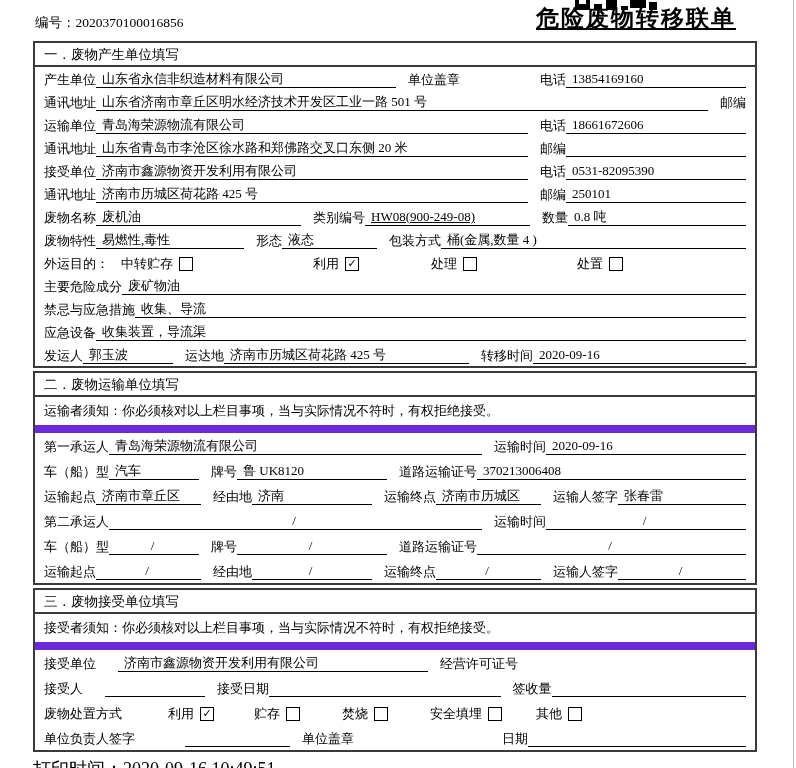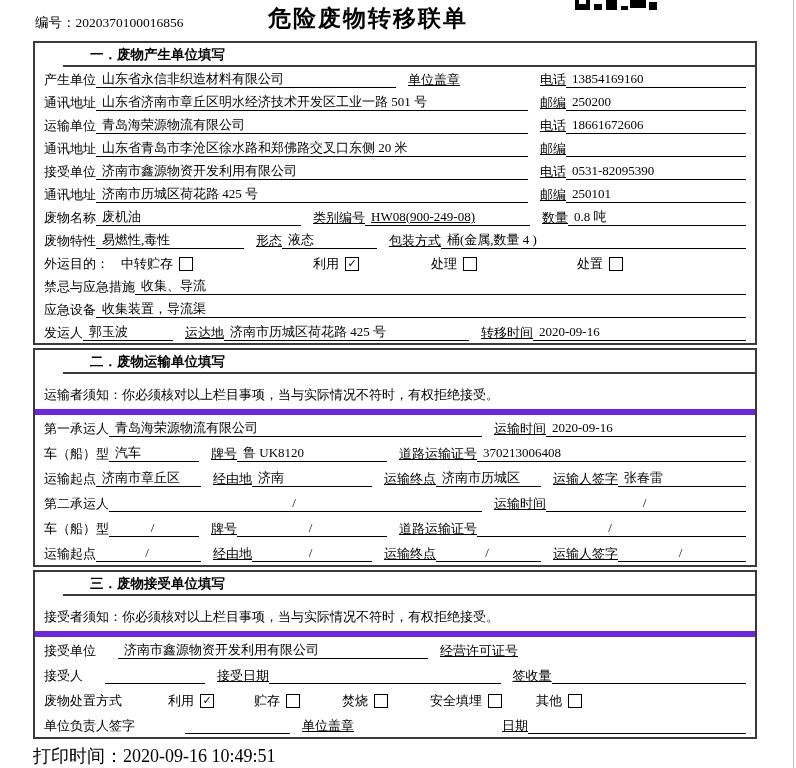--- a/index.html
+++ b/index.html
@@ -5,42 +5,42 @@
   html,body{margin:0;padding:0;}
   body{
     width:796px;height:768px;background:#ffffff;color:#000;
     font-family:"Liberation Serif","DejaVu Serif",serif;
     font-size:13px;position:relative;overflow:hidden;
   }
   .page-edge{position:absolute;top:0;bottom:0;right:2px;width:1px;background:#bdbdbd;}
   
   .hdr{position:relative;height:41px;}
   .doc-no{position:absolute;left:35px;top:14px;font-size:13.5px;white-space:nowrap;}
-  .doc-title{position:absolute;left:0;right:60px;top:3px;text-align:center;
-    font-size:23px;font-weight:bold;letter-spacing:2px;}
+  .doc-title{position:absolute;left:0;right:60px;top:3px;text-align:right;
+    font-size:23px;font-weight:bold;letter-spacing:2px;text-decoration:underline;}
   .qr{position:absolute;left:575px;top:0;width:82px;height:10px;}
   .qr div{position:absolute;background:#000;}
   .q1{left:0;top:0;width:15px;height:10px;}
   .q1i{left:4px!important;top:0;width:7px;height:4px;background:#fff!important;}
   .q2{left:19px;top:4px;width:8px;height:6px;}
   .q3{left:31px;top:0;width:11px;height:10px;}
   .q4{left:46px;top:6px;width:7px;height:4px;}
   .q5{left:55px;top:0;width:16px;height:8px;}
   .q6{left:74px;top:2px;width:8px;height:8px;}
   
   .sec{margin:0 0 3px 33px;width:724px;box-sizing:border-box;
     border:2px solid #3a3a3a;background:#fff;}
-  .h{font-weight:bold;font-size:13.5px;line-height:17px;
-    padding:3px 27px 2px;border-bottom:2px solid #3a3a3a;margin-left:28px;}
-  .notice{padding:12px 9px 6px;line-height:17px;border-bottom:6px solid #6d28d9;}
+  .h{font-weight:normal;font-size:13.5px;line-height:17px;
+    padding:3px 9px 2px;border-bottom:2px solid #3a3a3a;}
+  .notice{padding:5px 9px 6px;line-height:17px;border-bottom:8px solid #6d28d9;}
   .row{display:flex;align-items:flex-end;height:23px;box-sizing:border-box;
     padding:12px 9px 2px;overflow:hidden;}
   .sec2 .row,.sec3 .row{height:25px;padding-bottom:3px;}
   .l{white-space:nowrap;line-height:17px;flex:none;}
-  .row .l:not(:first-child){margin-left:12px;text-decoration:underline;}
+  .row .l:not(:first-child){margin-left:12px;}
   .v{border-bottom:1px solid #000;padding:0 3px 0 6px;white-space:nowrap;
     line-height:17px;overflow:hidden;flex:none;box-sizing:border-box;}
   .sp{flex:1;}
   .f1{flex:1;}
   .f12{flex:1.2;}
   .tc{text-align:center;padding-left:0;}
   .w90{width:90px;}.w95{width:95px;}.w100{width:100px;}.w105{width:105px;}
   .w120{width:120px;}.w130{width:105px;}.w148{width:148px;}.w150{width:150px;}
   .w165{width:165px;text-decoration:underline;}.w180{width:180px;}.w200{width:200px;}.w205{width:205px;}
   .w218{width:218px;}.w240{width:245px;}.w300{width:300px;}.w310{width:310px;}
@@ -79,21 +79,20 @@
     <span class="l">单位盖章</span>
     <span class="sp"></span>
     <span class="l">电话</span>
     <span class="v w180">13854169160</span>
   </div>
 
   <div class="row">
     <span class="l">通讯地址</span>
     <span class="v f1">山东省济南市章丘区明水经济技术开发区工业一路 501 号</span>
     <span class="l">邮编</span>
-    <span class="v w180">250200</span>
   </div>
 
   <div class="row">
     <span class="l">运输单位</span>
     <span class="v f1">青岛海荣源物流有限公司</span>
     <span class="l">电话</span>
     <span class="v w180">18661672606</span>
   </div>
 
   <div class="row">
@@ -148,20 +147,24 @@
     <span class="opt" style="margin-left:72px">
       <span class="l">处理</span>
       <span class="cb"></span>
     </span>
     <span class="opt" style="margin-left:100px">
       <span class="l">处置</span>
       <span class="cb"></span>
     </span>
   </div>
 
+  <div class="row">
+    <span class="l">主要危险成分</span>
+    <span class="v f1">废矿物油</span>
+  </div>
 
   <div class="row">
     <span class="l">禁忌与应急措施</span>
     <span class="v f1">收集、导流</span>
   </div>
 
   <div class="row">
     <span class="l">应急设备</span>
     <span class="v f1">收集装置，导流渠</span>
   </div>

